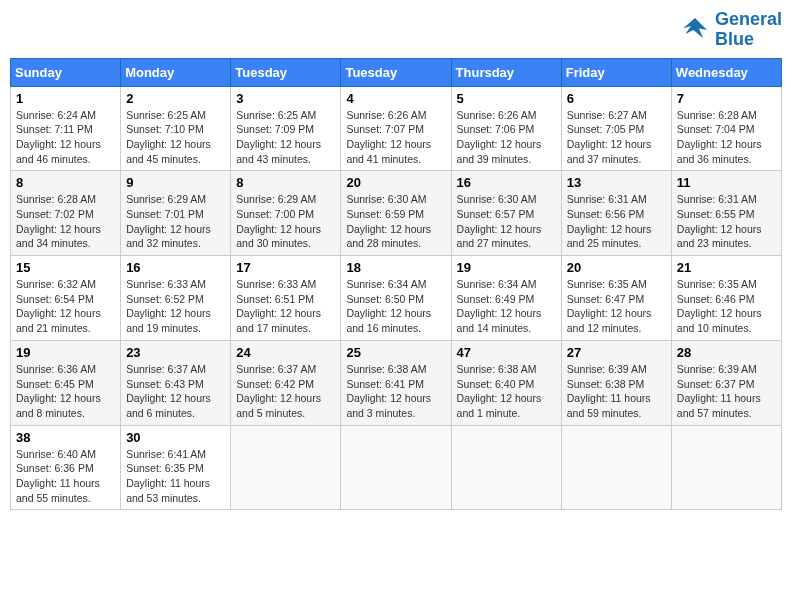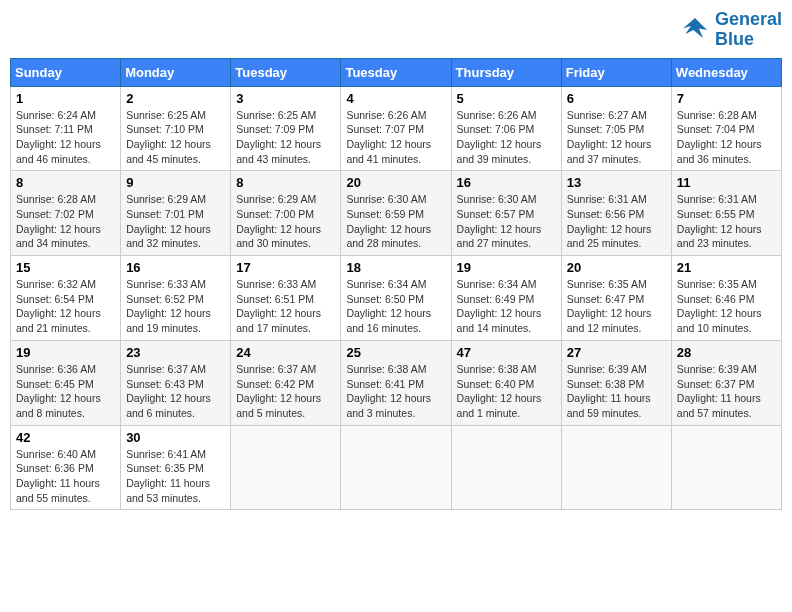--- a/index.html
+++ b/index.html
@@ -236,21 +236,21 @@
           <span class="day-num">27</span>
           <div class="day-info">Sunrise: 6:39 AM<br>Sunset: 6:38 PM<br>Daylight: 11 hours and 59 minutes.</div>
         </td>
         <td>
           <span class="day-num">28</span>
           <div class="day-info">Sunrise: 6:39 AM<br>Sunset: 6:37 PM<br>Daylight: 11 hours and 57 minutes.</div>
         </td>
       </tr>
       <tr>
         <td>
-          <span class="day-num">42</span>
+          <span class="day-num">38</span>
           <div class="day-info">Sunrise: 6:40 AM<br>Sunset: 6:36 PM<br>Daylight: 11 hours and 55 minutes.</div>
         </td>
         <td>
           <span class="day-num">30</span>
           <div class="day-info">Sunrise: 6:41 AM<br>Sunset: 6:35 PM<br>Daylight: 11 hours and 53 minutes.</div>
         </td>
         <td class="empty-cell"></td>
         <td class="empty-cell"></td>
         <td class="empty-cell"></td>
         <td class="empty-cell"></td>

